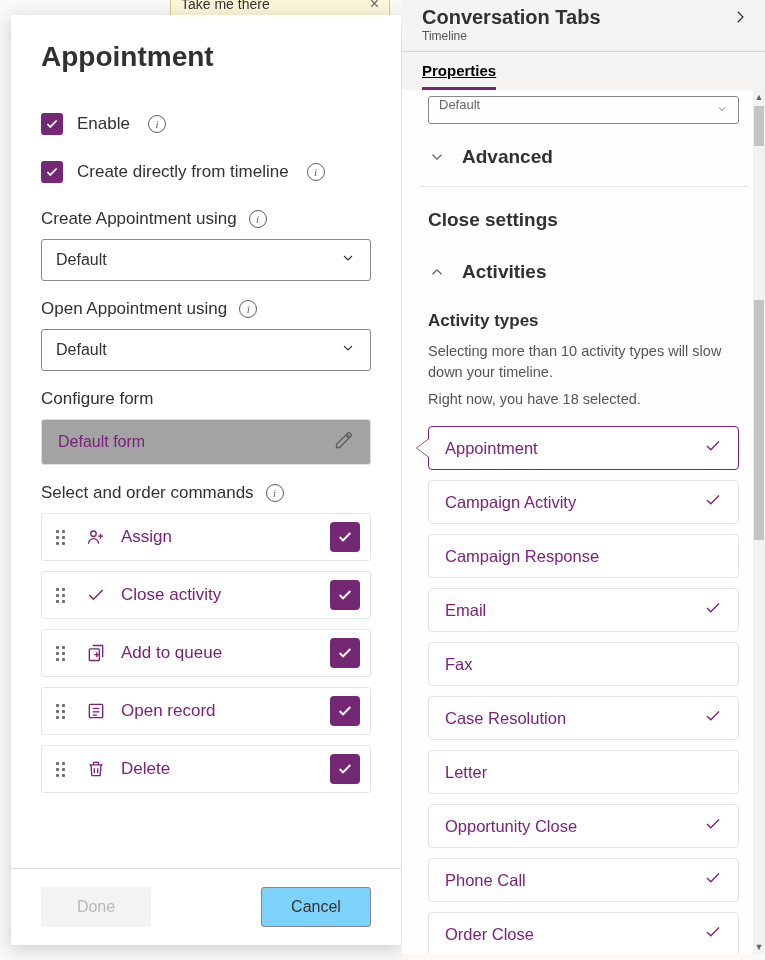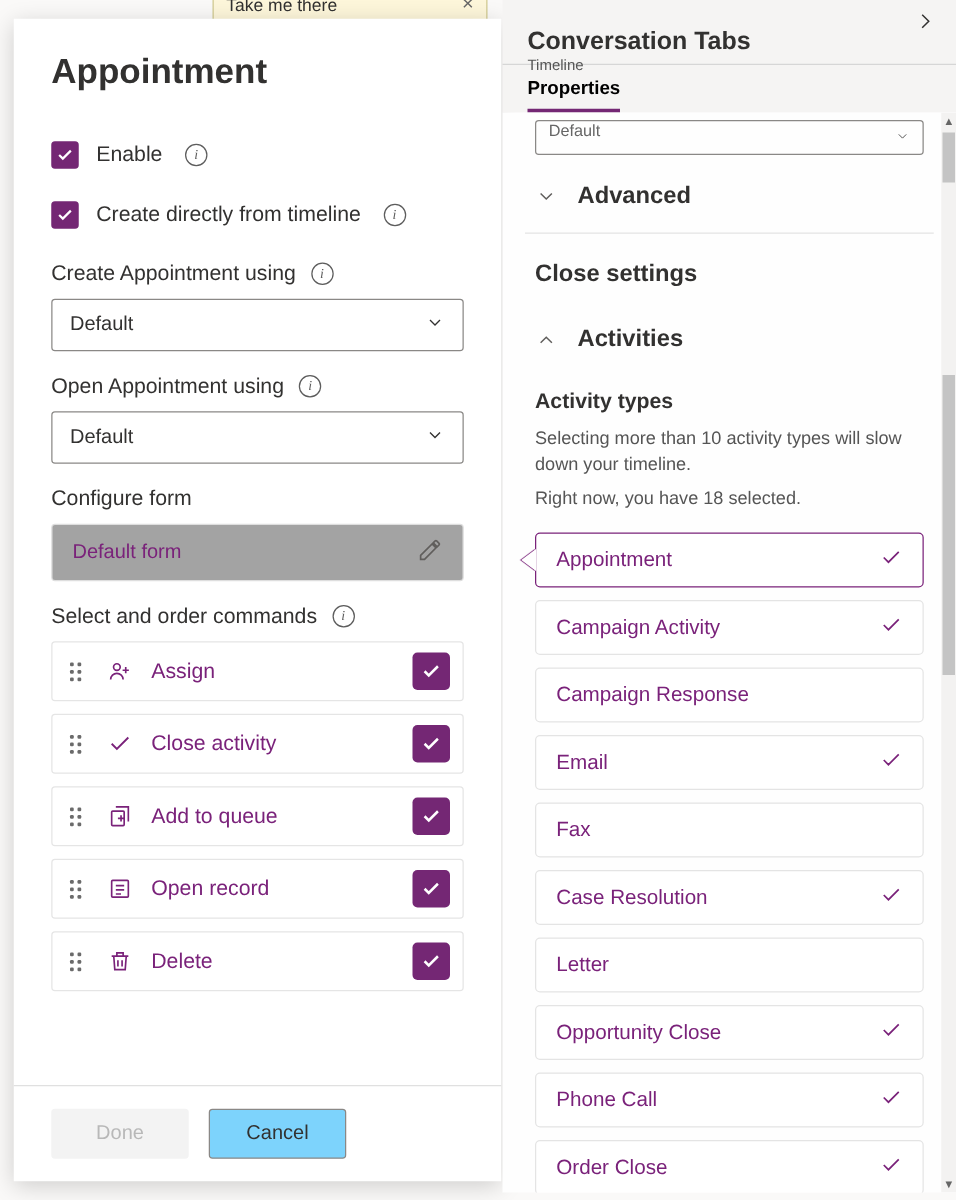--- a/index.html
+++ b/index.html
@@ -150,20 +150,21 @@
     background: #742774;
     border-radius: 4px;
     display: flex; align-items: center; justify-content: center;
   }
 
   .panel-footer {
     border-top: 1px solid #e0e0e0;
     padding: 18px 30px;
     display: flex;
     gap: 16px;
+    justify-content: space-between;
   }
   .btn {
     height: 40px;
     padding: 0 22px;
     border-radius: 3px;
     font-size: 16px;
     display: flex; align-items:center; justify-content:center;
     min-width: 110px;
   }
   .btn-done {
@@ -182,21 +183,21 @@
     position: absolute;
     top: 0;
     left: 402px;
     width: 363px;
     height: 960px;
   }
   .header-bar {
     height: 52px;
     border-bottom: 1px solid #d6d6d6;
     background: #f5f4f3;
-    padding: 22px 20px 0 20px;
+    padding: 6px 20px 0 20px;
     position: relative;
   }
   .header-title { font-size: 20px; font-weight: 600; }
   .header-sub { font-size: 12px; color: #555; }
   .header-caret {
     position: absolute;
     right: 16px; top: 8px;
     color: #323130;
   }
   .tabs {
@@ -206,20 +207,21 @@
     background: #f5f4f3;
   }
   .tabs .tab {
     padding-bottom: 8px;
     font-size: 15px;
     font-weight: 600;
   }
   .tabs .tab.active {
     border-bottom: 3px solid #742774;
     color: #000;
+    text-decoration: underline;
   }
 
   .right-body {
     padding: 6px 18px 0 18px;
     background: #fefefe;
     height: calc(100% - 96px);
     overflow: hidden;
     position: relative;
   }
   .cut-select {

